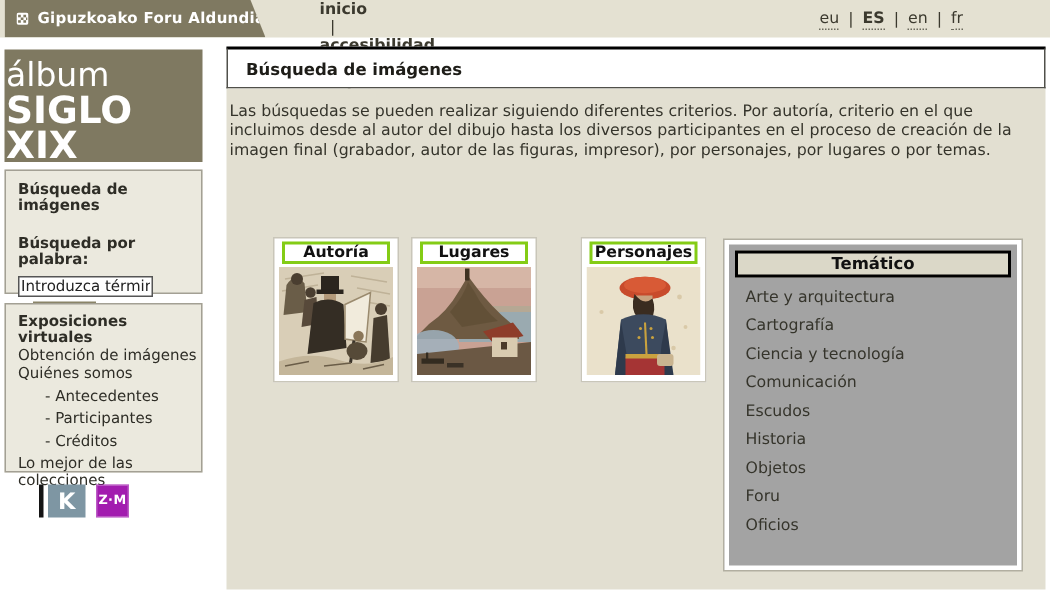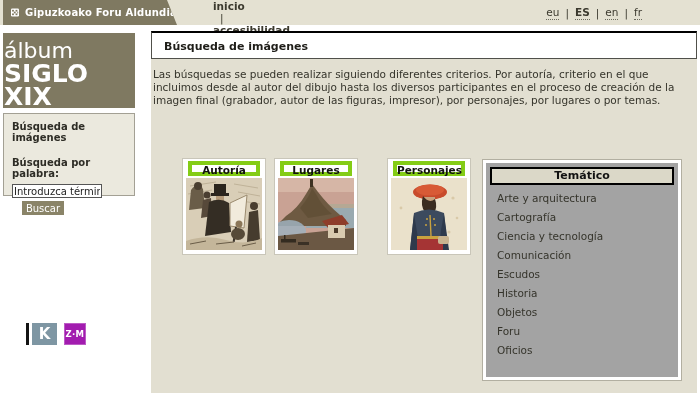--- a/index.html
+++ b/index.html
@@ -55,21 +55,21 @@
   #main-title-box{position:absolute;left:151px;top:31px;width:546px;height:28px;box-sizing:border-box;
                   background:#fff;border:1px solid #50504a;border-top:2px solid #000;
                   font-weight:bold;font-size:11px;color:#1e1d18;padding:7px 0 0 12px;}
   #panel{position:absolute;left:151px;top:59px;width:546px;height:334px;background:#e2dfd1;}
   .para{position:absolute;left:2px;width:540px;font-size:10.5px;line-height:13px;color:#35342b;}
   #p1{top:9px;} #p2{top:59px;}
 
   .card{position:absolute;top:99px;width:84px;height:97px;background:#fff;border:1px solid #c9c6b9;
         box-sizing:border-box;padding:2px 3px;cursor:pointer;}
   #card-autoria{left:31px;} #card-lugares{left:123px;} #card-personajes{left:236px;}
-  .card-title{height:15px;margin:0 2px 2px 2px;border:4px solid #84cc16;background:#fff;font-weight:bold;
+  .card-title{height:15px;margin:0 2px 2px 2px;border:2px solid #84cc16;background:#fff;font-weight:bold;
               font-size:10.5px;line-height:11px;text-align:center;box-sizing:border-box;color:#111;}
   .card-img{display:block;width:76px;height:72px;}
 
   #tematico{position:absolute;left:332px;top:101px;width:198px;height:220px;box-sizing:border-box;
             background:#a3a3a3;border:3px solid #ffffff;box-shadow:0 0 0 1px #b2afa1;}
   .tem-header{margin:4px 4px 0 4px;height:18px;border:2px solid #000;background:#dbd8c8;text-align:center;
               font-weight:bold;font-size:11px;line-height:14px;color:#111;box-sizing:border-box;}
   .tem-list{margin:7px 0 0 11px;}
   .tem-item{font-size:10.5px;line-height:13px;margin-bottom:6px;color:#35342b;cursor:pointer;}
 </style>
@@ -117,20 +117,29 @@
     <div class="b3">XIX</div>
   </div>
 
   <div id="searchbox" class="sidebox">
     <div class="sb-title">Búsqueda de imágenes</div>
     <div class="sb-label">Búsqueda por palabra:</div>
     <input type="text" value="Introduzca término" style="">
     <button>Buscar</button>
   </div>
 
+  <div id="menubox" class="sidebox">
+    <div class="mi bold">Exposiciones virtuales</div>
+    <div class="mi">Obtención de imágenes</div>
+    <div class="mi">Quiénes somos</div>
+    <div class="sub">- Antecedentes</div>
+    <div class="sub">- Participantes</div>
+    <div class="sub">- Créditos</div>
+    <div class="mi-last">Lo mejor de las colecciones</div>
+  </div>
 
   <div id="logos">
     <div class="bar"></div>
     <div class="klogo">K</div>
     <div class="zmlogo">Z·M</div>
   </div>
 
   <div id="main-title-box">Búsqueda de imágenes</div>
 
   <div id="panel">

